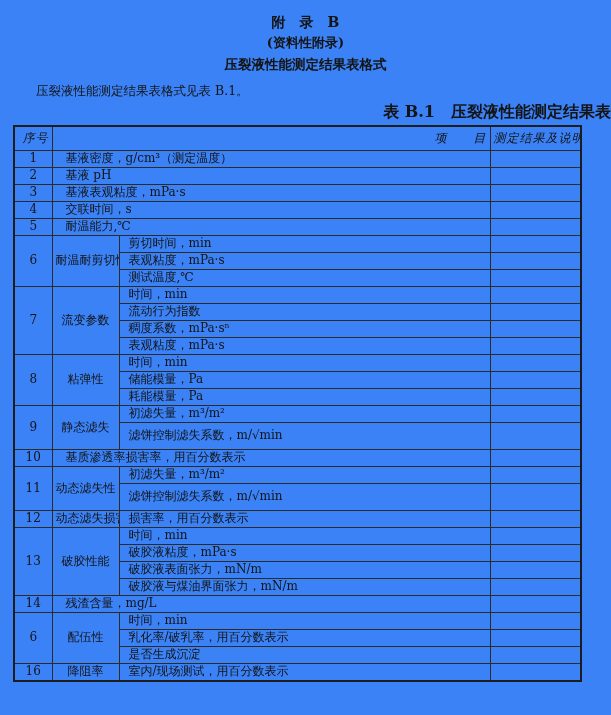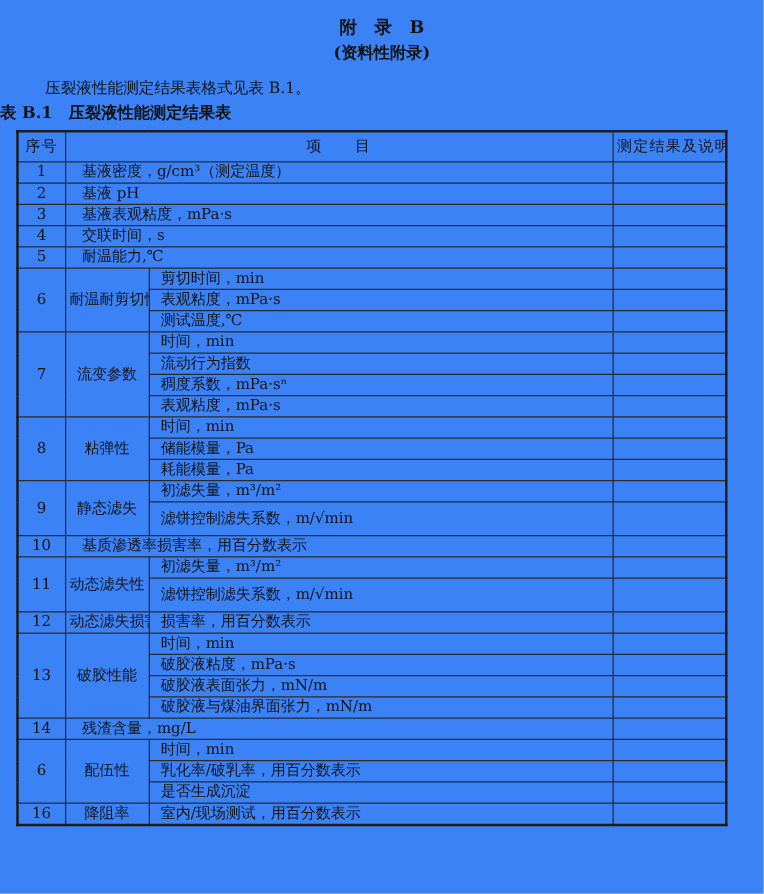--- a/index.html
+++ b/index.html
@@ -19,61 +19,63 @@
   .h1 { font-size: 14px; line-height: 18px; font-weight: bold; }
   .h2 { font-size: 13px; line-height: 18px; font-weight: bold; margin-top: 3px; }
   .h3 { font-size: 13.5px; line-height: 18px; font-weight: bold; margin-top: 3px; }
   p.intro {
     margin: 10px 14px 0 14px;
     font-size: 12.5px; line-height: 16px;
     text-indent: 22px;
   }
   .caption {
     margin-top: 5px;
-    text-align: left;
-    font-size: 13px; line-height: 16px;
+    text-align: right;
+    font-size: 16px; line-height: 16px;
     font-weight: bold;
   }
   table.results {
     border-collapse: collapse;
     table-layout: fixed;
     width: 567px;
     margin: 5px 0 0 13px;
     border: 2px solid #1d1d1d;
   }
   table.results th, table.results td {
     border: 1px solid #2b2b2b;
     font-size: 12px;
     line-height: 1.15;
     padding: 0 3px;
     overflow: hidden;
     white-space: nowrap;
   }
   table.results th {
     height: 23px;
     font-weight: normal;
-    text-align: center;
+    text-align: right;
     letter-spacing: 1px;
+    font-style: italic;
   }
   table.results td { height: 16px; }
   tr.tall td { height: 26px; }
   .c-no  { text-align: center; }
   .c-cat { text-align: center; }
   .c-item { padding-left: 13px !important; margin-left: 24px; }
   .c-sub  { padding-left: 9px !important; margin-left: 32px; }
   .c-res  { }
 </style>
 </head>
 <body>
 
 <div class="page">
 
   <div class="doc-header">
     <div class="h1">附　录　B</div>
     <div class="h2">(资料性附录)</div>
+    <div class="h3">压裂液性能测定结果表格式</div>
   </div>
 
   <p class="intro">压裂液性能测定结果表格式见表 B.1。</p>
 
   <div class="caption">表 B.1　压裂液性能测定结果表</div>
 
   <table class="results">
     <colgroup>
       <col style="width:38px">
         <col style="width:67px">

